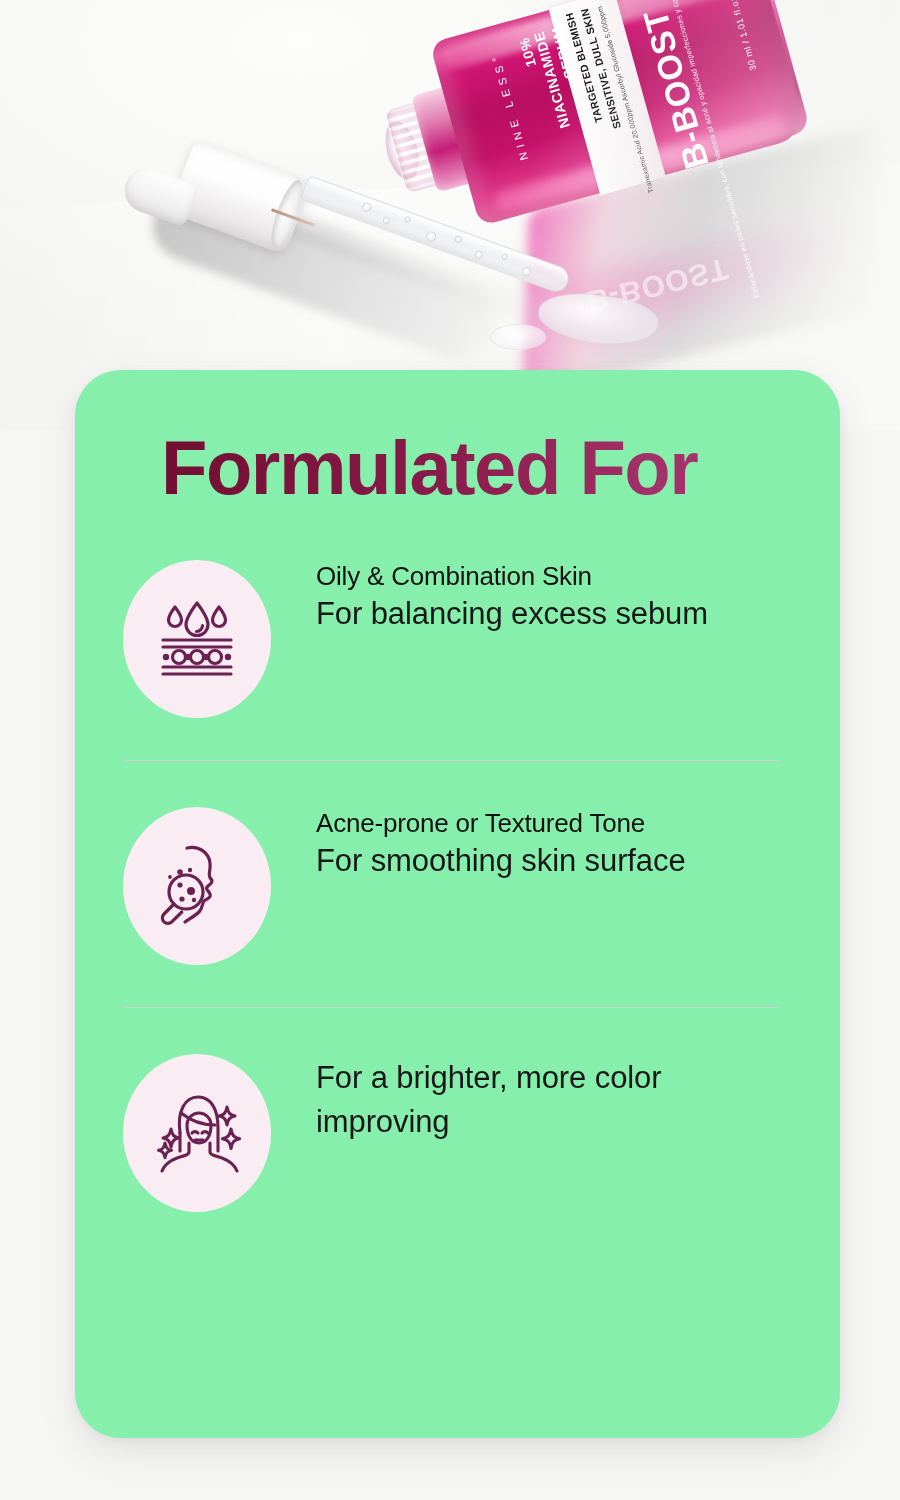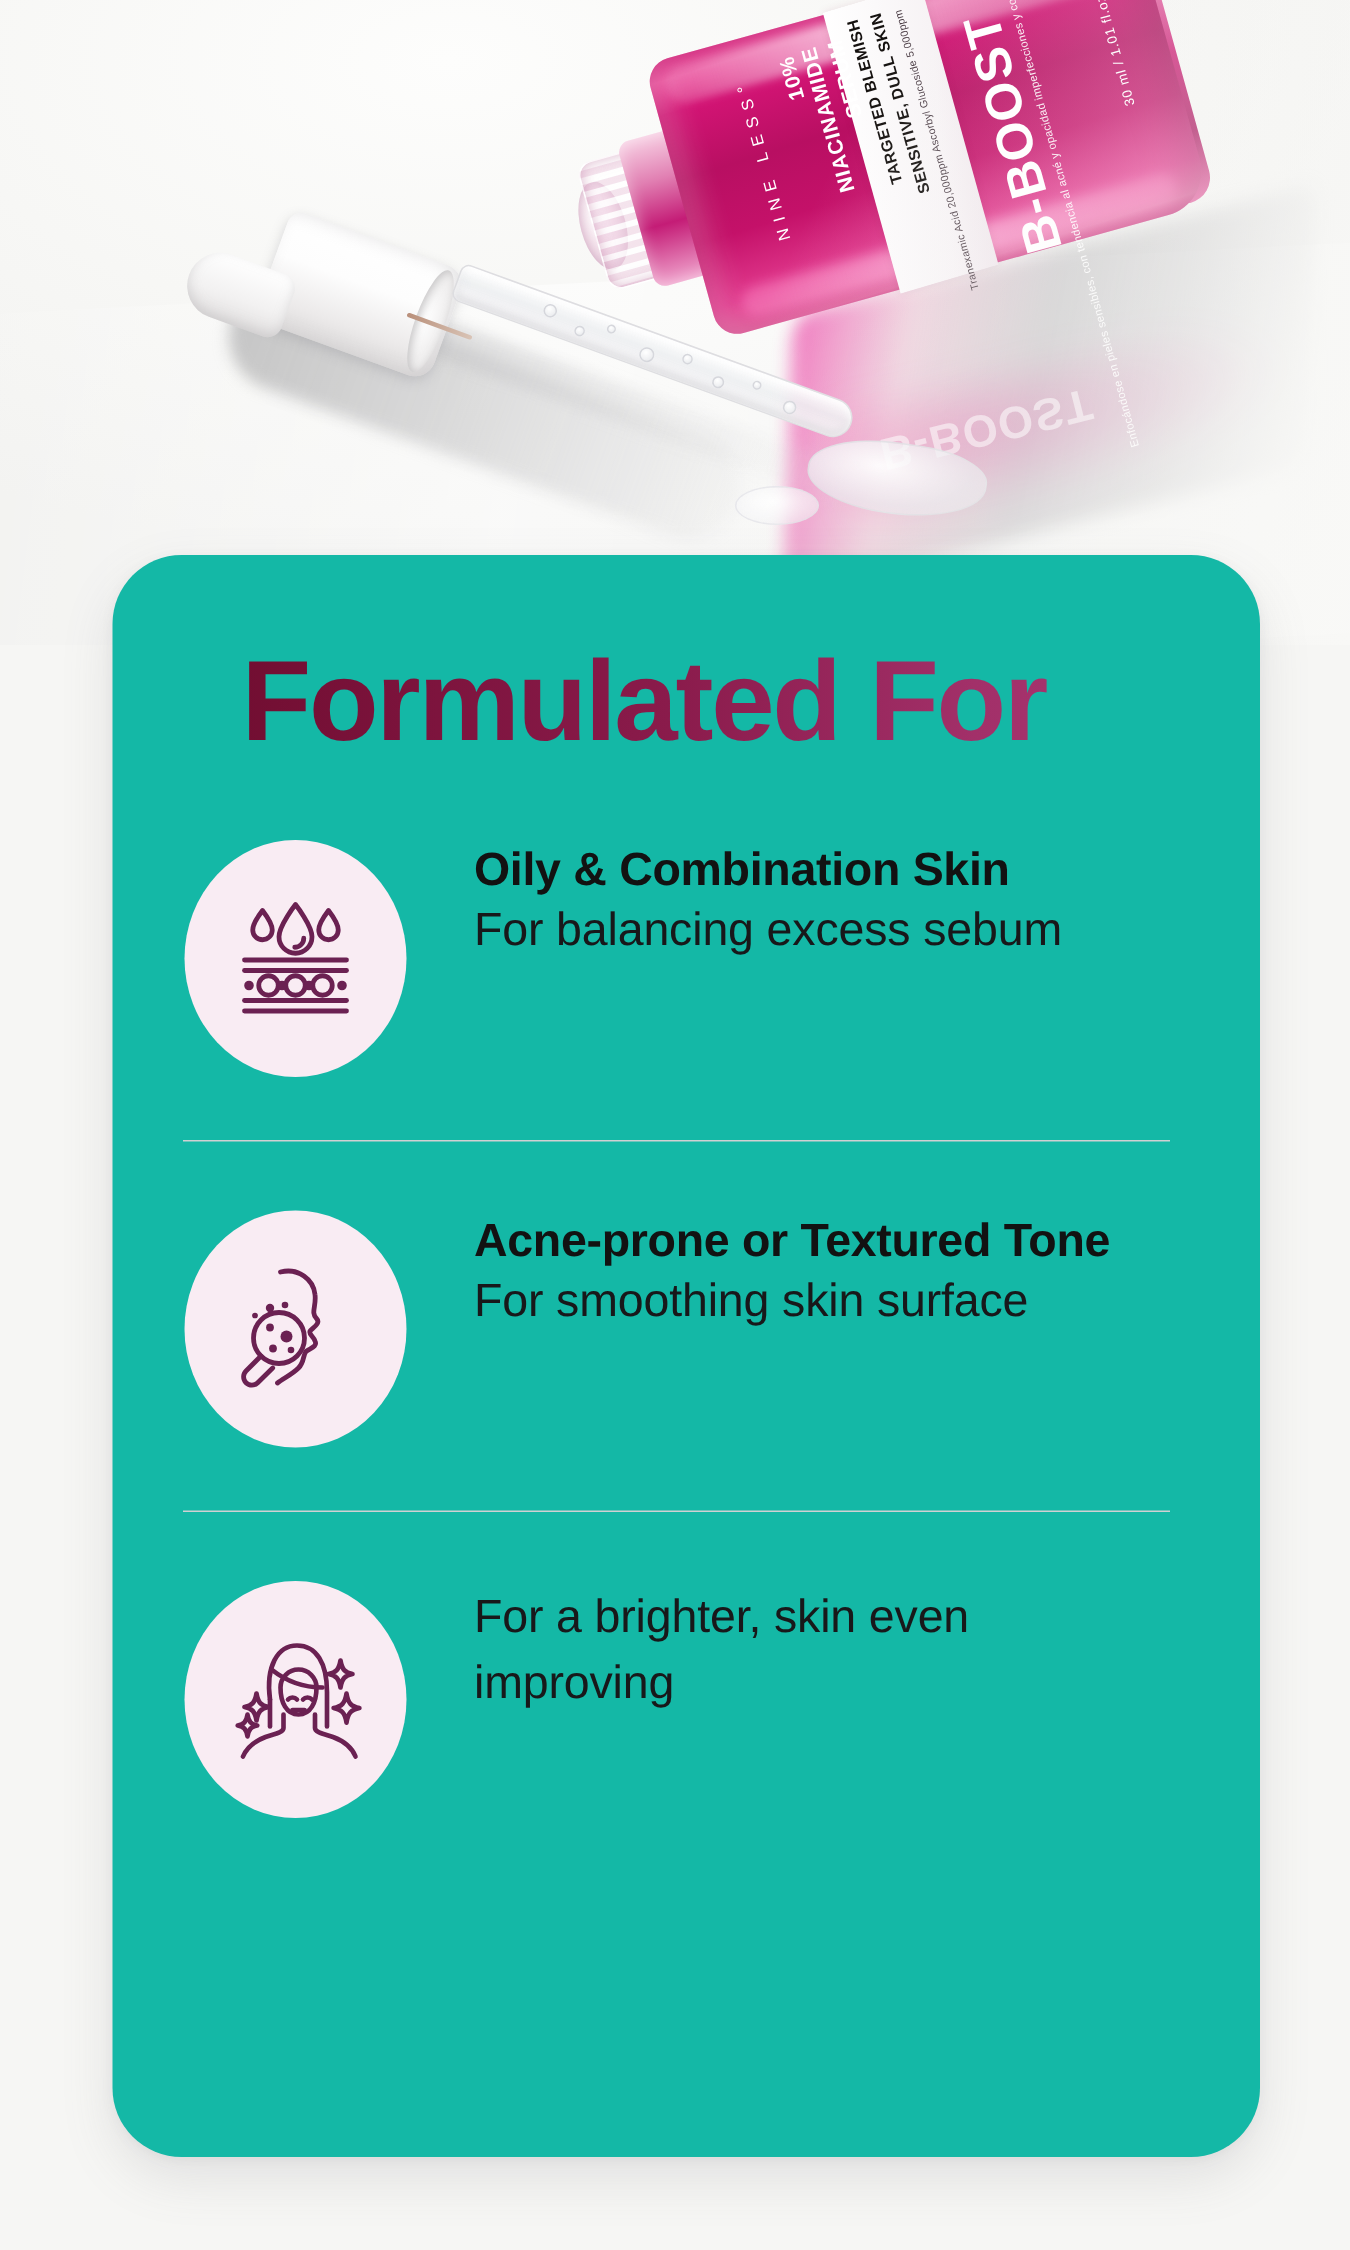--- a/index.html
+++ b/index.html
@@ -190,21 +190,21 @@
   .serum-drop{
     position:absolute; left:370px; top:174px; width:56px; height:26px;
     border-radius:50%;
     background:radial-gradient(ellipse at 45% 40%, rgba(255,255,255,.9), rgba(234,234,238,.5));
     border:1px solid rgba(220,220,226,.6);
   }
 
   
   .card{
     position:absolute; left:75px; top:370px; width:765px; height:1068px;
-    background:#14b8a6;
+    background:#86efac;
     border-radius:46px;
     box-shadow:0 14px 34px rgba(120,120,125,.16), 0 2px 8px rgba(120,120,125,.08);
     overflow:hidden;
   }
 
   .title{
     margin:60px 0 0 86px;
     font-size:76px;
     font-weight:800;
     letter-spacing:-1.5px;
@@ -226,22 +226,22 @@
   .icon-badge{
     flex:0 0 auto;
     width:148px; height:158px;
     border-radius:50%;
     background:#f9ecf3;
     display:flex; align-items:center; justify-content:center;
     margin-top:6px;
   }
   .row-text{ margin-left:45px; padding-top:8px; }
   .row-title{
-    font-size:31px;
-    font-weight:700;
+    font-size:26px;
+    font-weight:400;
     color:#121212;
     letter-spacing:-.2px;
     line-height:1.15;
     white-space:nowrap;
   }
   .row-desc{
     font-size:31px;
     font-weight:400;
     color:#18181a;
     line-height:1.42;
@@ -384,20 +384,20 @@
             <path d="M63 62 L63 71 C63 74 69 75 75 77 C83 80 88 85 90 90"></path>
             <path d="M24 48 c1 6 3 8 8 9 c-5 1 -7 3 -8 9 c-1 -6 -3 -8 -8 -9 c5 -1 7 -3 8 -9 Z"></path>
             <path d="M18 62 c.8 5 2.4 6.5 6.5 7.3 c-4.1 .8 -5.7 2.3 -6.5 7.3 c-.8 -5 -2.4 -6.5 -6.5 -7.3 c4.1 -.8 5.7 -2.3 6.5 -7.3 Z"></path>
             <path d="M80 26 c1 6 3 8 8 9 c-5 1 -7 3 -8 9 c-1 -6 -3 -8 -8 -9 c5 -1 7 -3 8 -9 Z"></path>
             <path d="M84 48 c1 6.5 3.2 8.6 8.6 9.7 c-5.4 1.1 -7.6 3.2 -8.6 9.7 c-1 -6.5 -3.2 -8.6 -8.6 -9.7 c5.4 -1.1 7.6 -3.2 8.6 -9.7 Z"></path>
           </svg>
         </span>
       </div>
       <div class="row-text">
         <div class="row-desc">
-          <span>For a brighter, skin even</span><br>
+          <span>For a brighter, more color</span><br>
           <span>improving</span>
         </div>
       </div>
     </div>
 
   </div>
 </div>
 
 </body></html>

